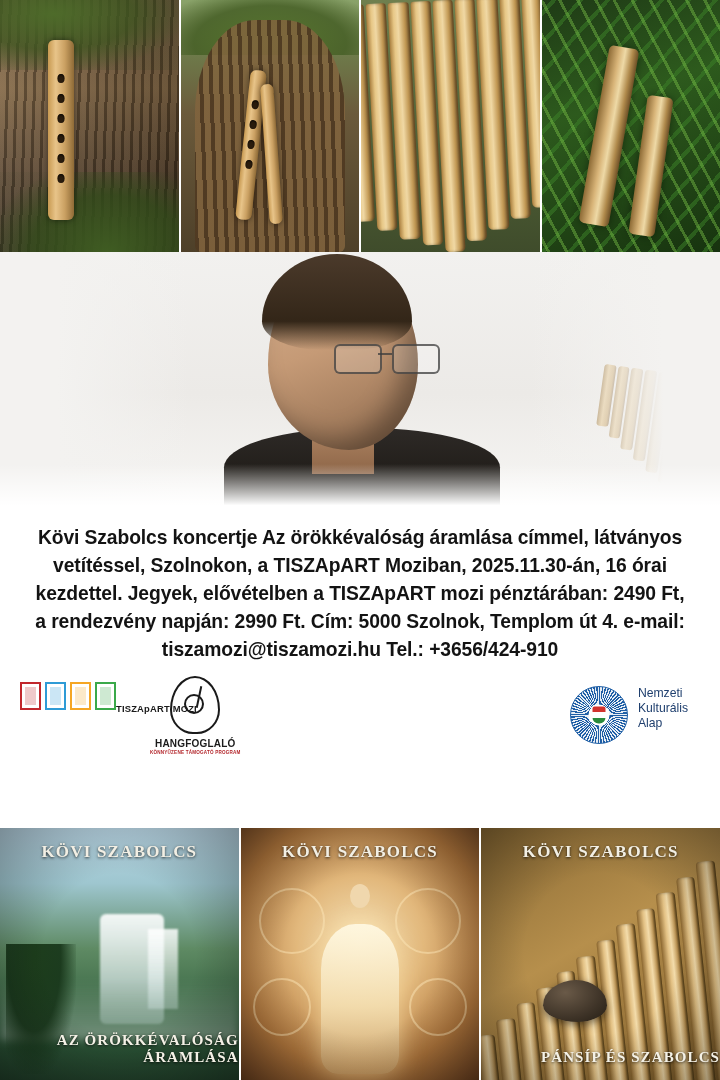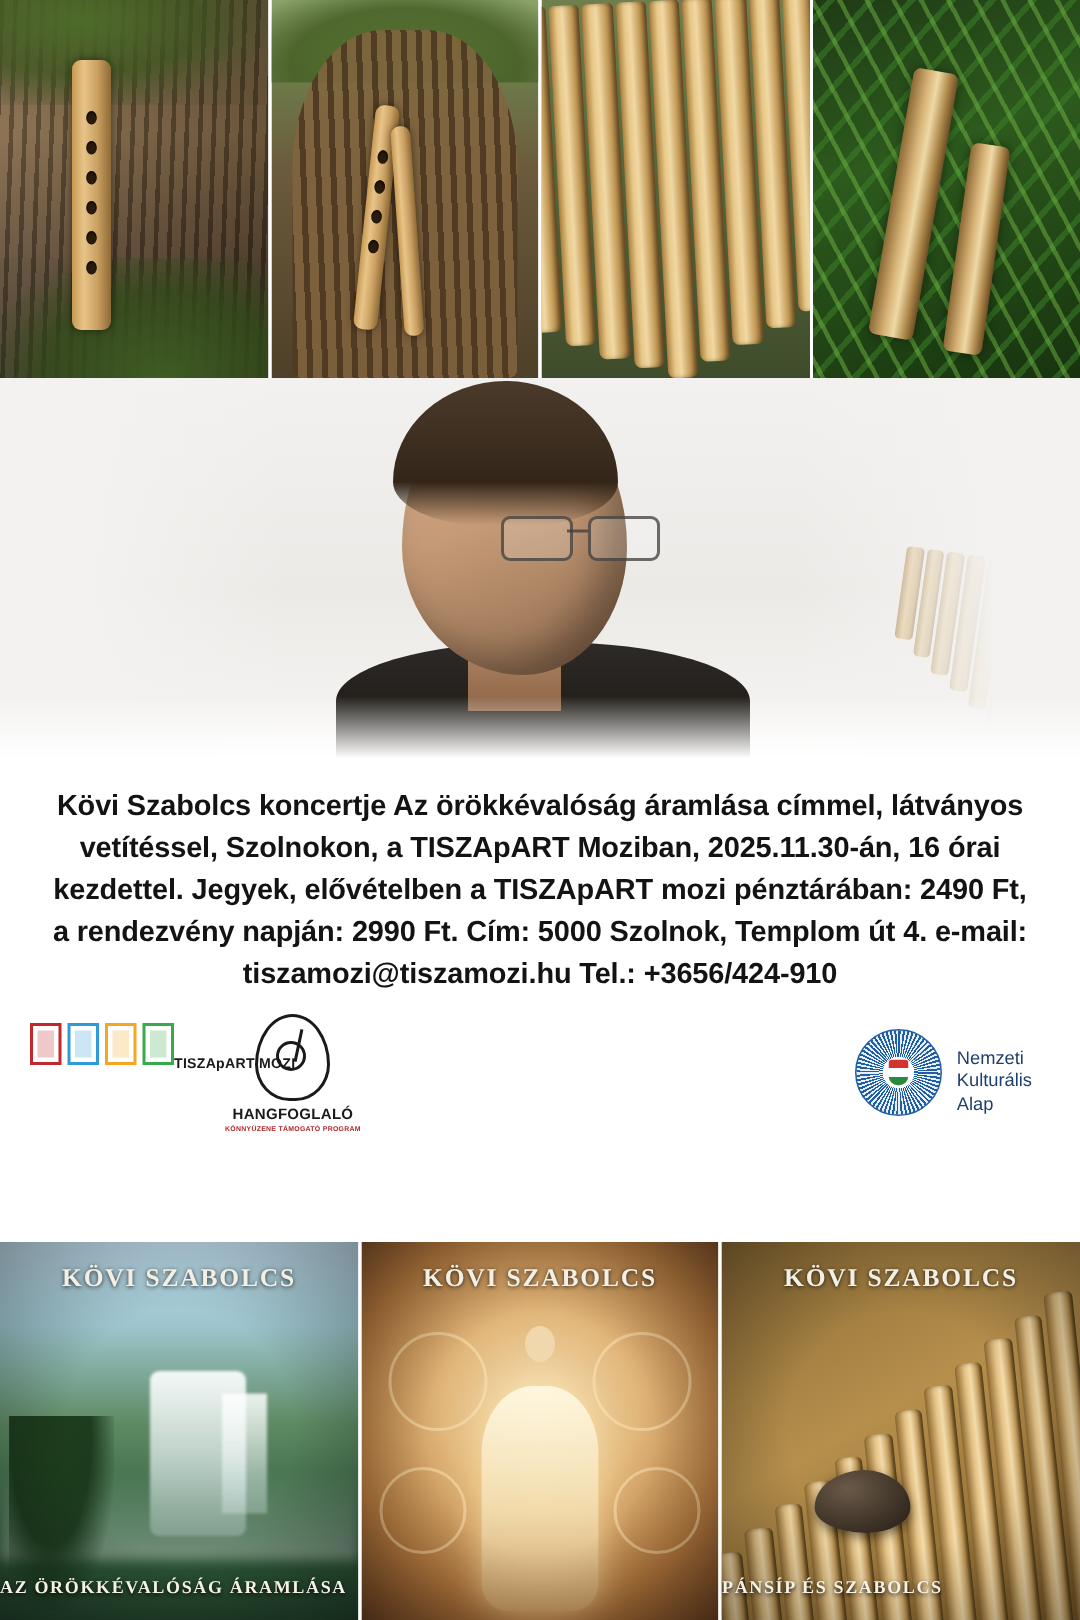--- a/index.html
+++ b/index.html
@@ -251,21 +251,21 @@
   
   .logos {
     position: relative;
     width: 720px;
     height: 92px;
     margin-top: 10px;
   }
   .logo {
     position: absolute;
     display: flex;
-    align-items: flex-end;
+    align-items: flex-start;
   }
   .logo-tiszapart { left: 20px; top: 8px; flex-direction: row; align-items: flex-end; }
   .tisza-marks {
     display: flex;
     gap: 4px;
     margin-bottom: 4px;
   }
   .tm {
     width: 21px; height: 28px;
     border: 2px solid;
@@ -381,24 +381,24 @@
     font-family: "Liberation Serif", serif;
     font-weight: bold;
     font-size: 17px;
     letter-spacing: 1.2px;
     color: #f2efe4;
     text-shadow: 0 1px 3px rgba(0,0,0,0.75);
   }
   .cover-title {
     position: absolute;
     bottom: 14px; left: 0; right: 0;
-    text-align: left;
+    text-align: right;
     font-family: "Liberation Serif", serif;
     font-weight: bold;
-    font-size: 12px;
+    font-size: 15px;
     letter-spacing: 1.1px;
     color: #f4f1e6;
     text-shadow: 0 1px 3px rgba(0,0,0,0.8);
   }
   .cover-sub {
     position: absolute;
     top: 38px; left: 0; right: 0;
     text-align: center;
     font-family: "Liberation Serif", serif;
     font-style: italic;

